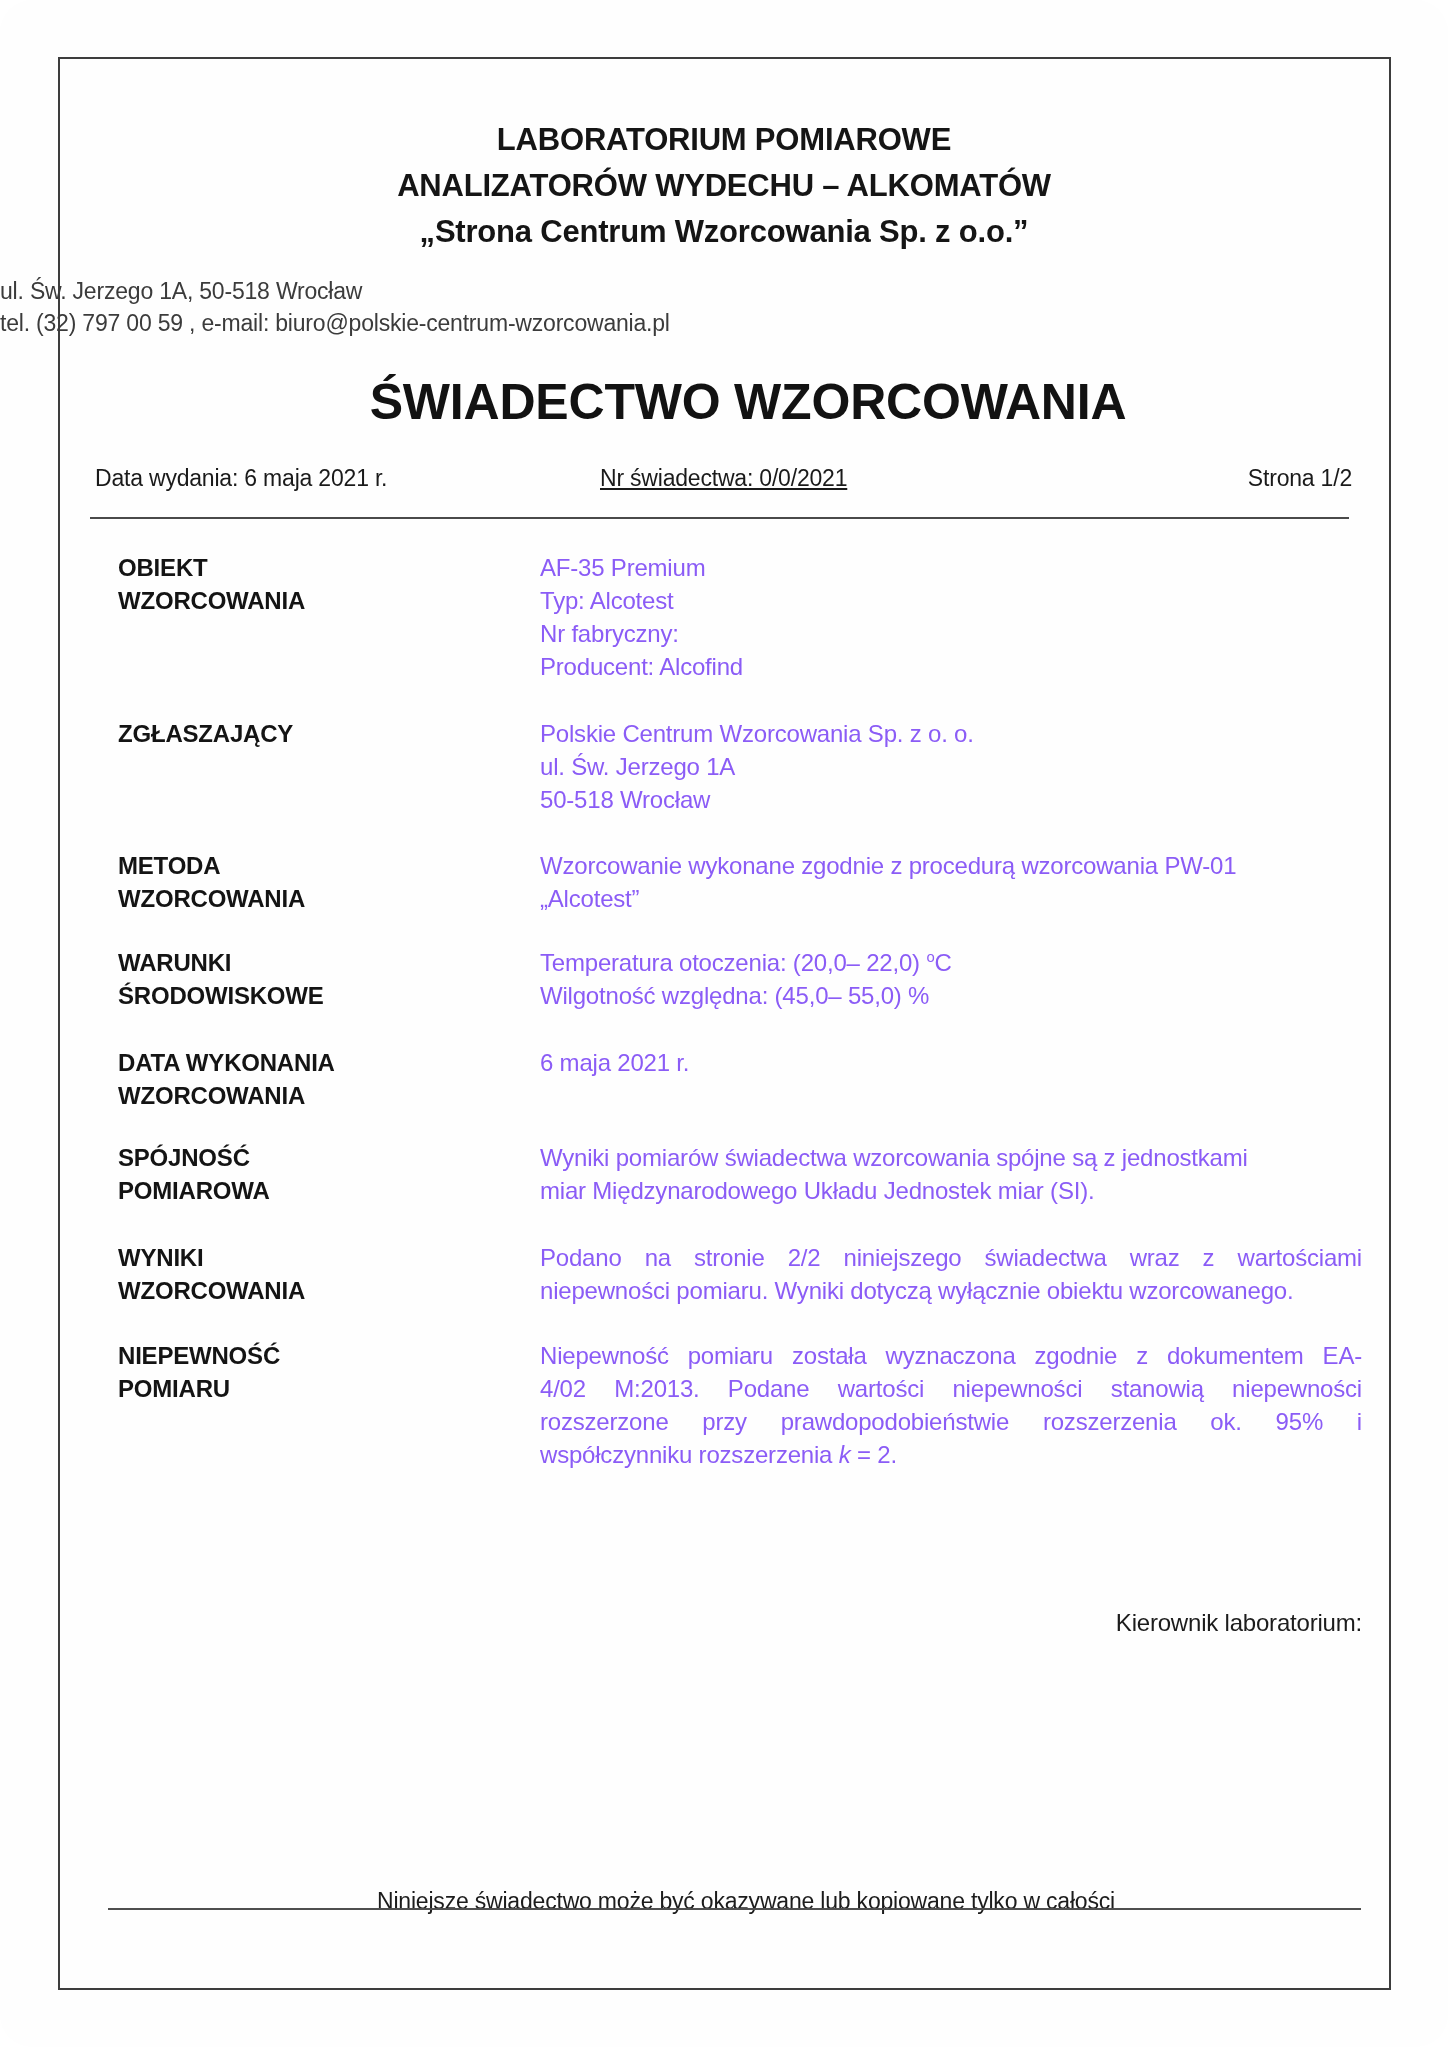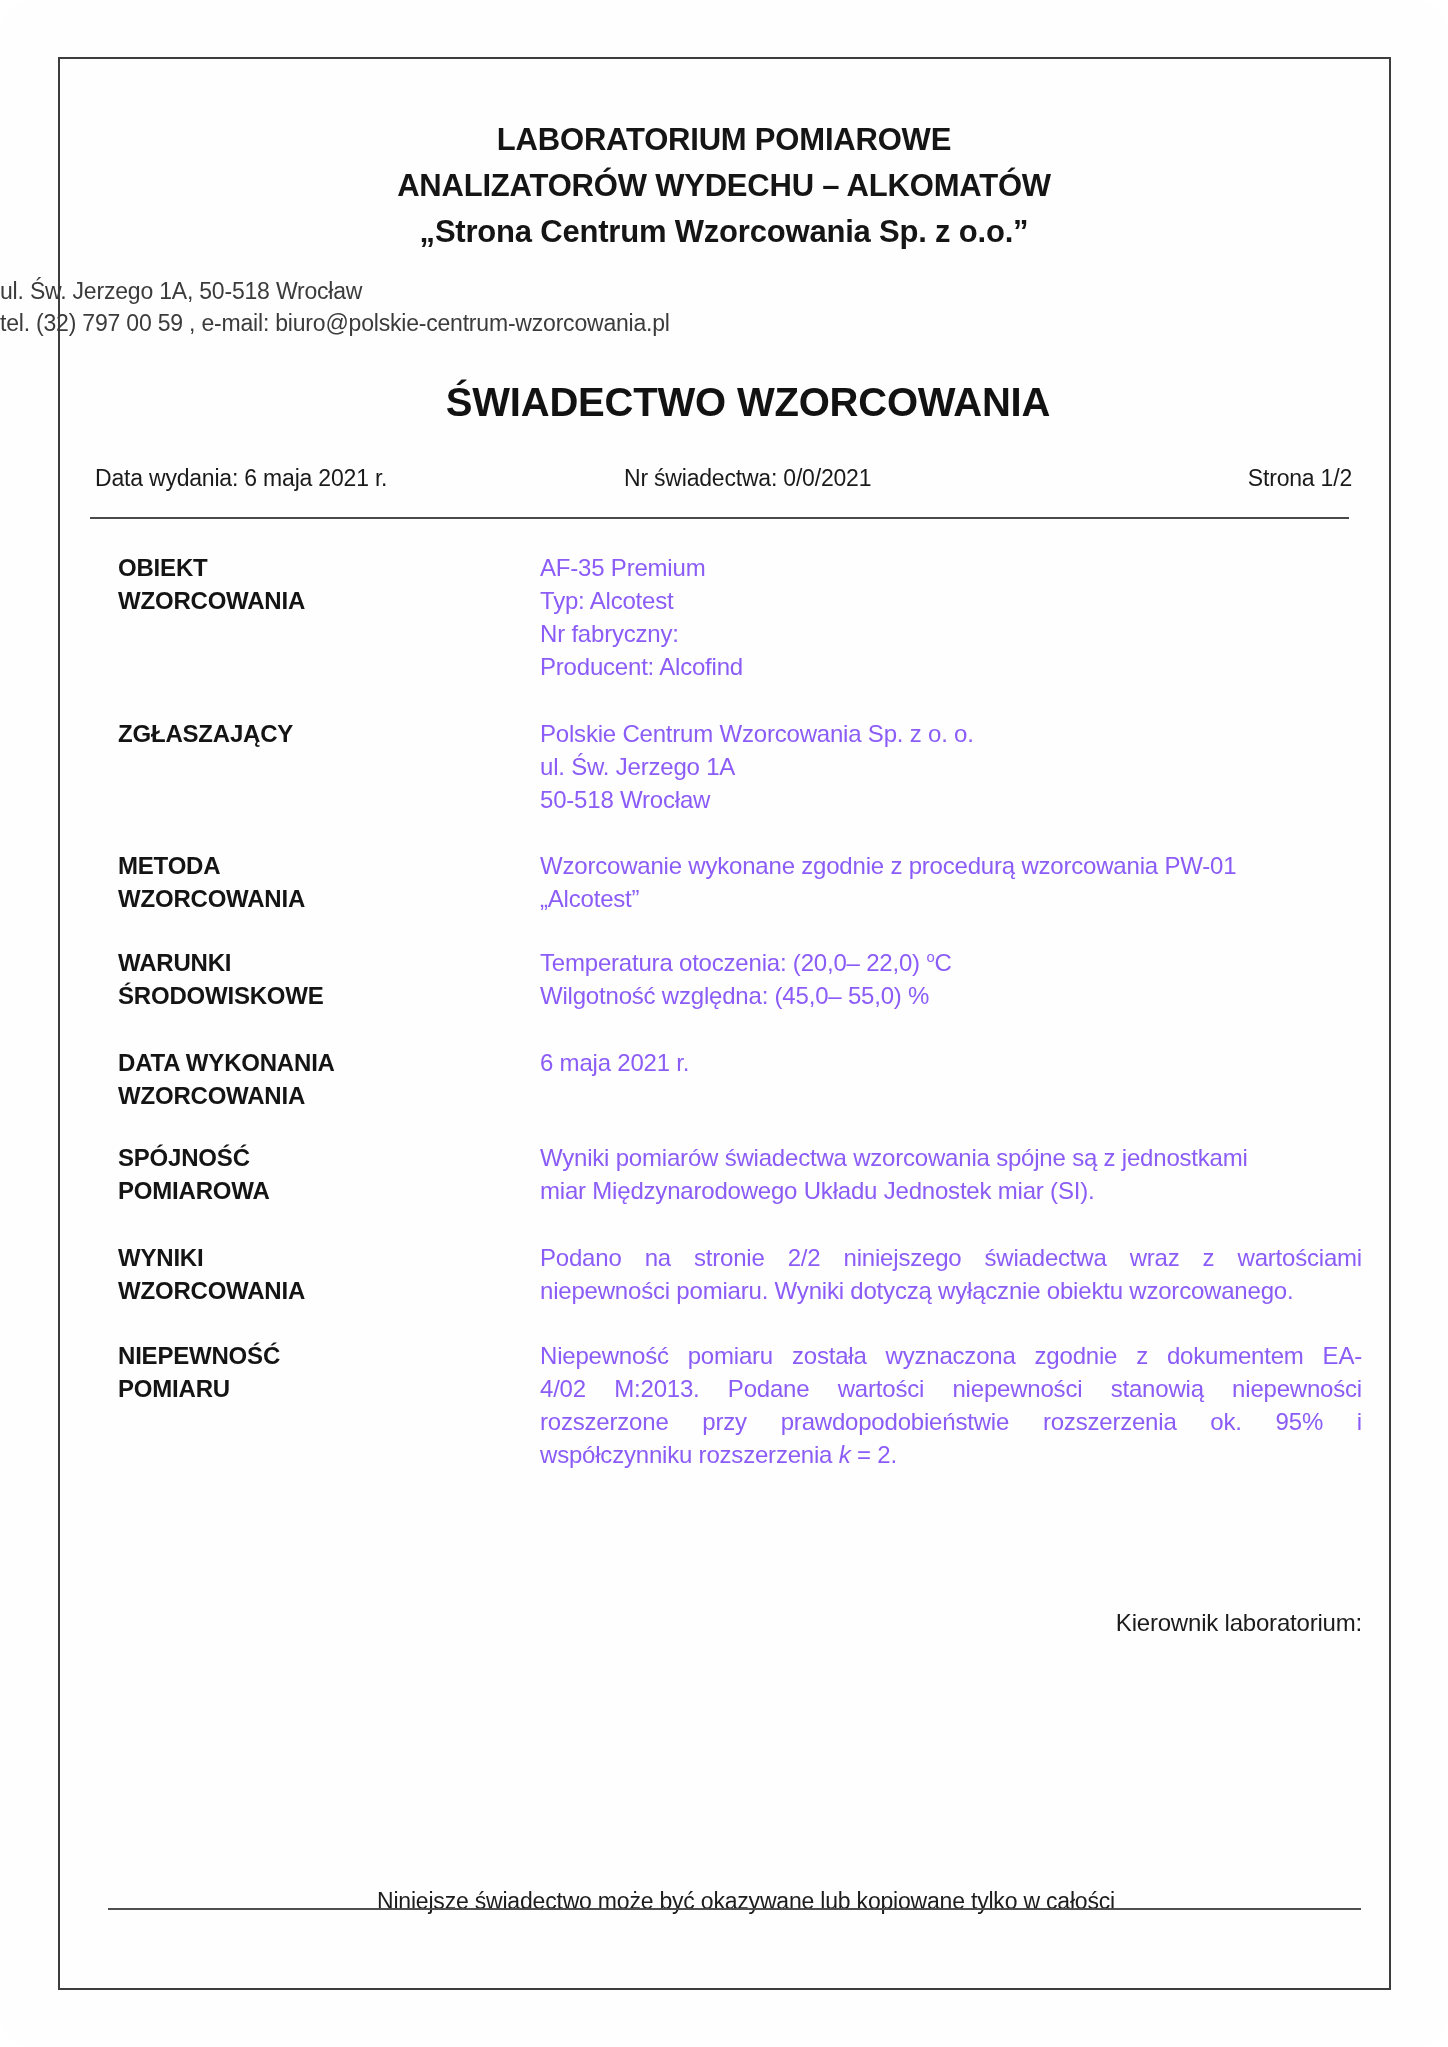--- a/index.html
+++ b/index.html
@@ -39,34 +39,34 @@
     text-align: left;
     font-size: 23px;
     line-height: 32px;
     color: #3b3b3b;
   }
   .title {
     position: absolute;
     left: 0; right: 0; top: 373px;
     text-align: center;
     font-weight: bold;
-    font-size: 40px;
+    font-size: 50px;
     line-height: 58px;
     color: #121212;
     padding-left: 48px;
   }
   .meta {
     position: absolute;
     left: 0; right: 0; top: 463px;
     height: 30px;
     font-size: 23px;
     line-height: 30px;
   }
   .m-left  { position: absolute; left: 95px; }
-  .m-center{ position: absolute; left: 624px; }
+  .m-center{ position: absolute; left: 600px; text-decoration: underline; }
   .m-right { position: absolute; right: 96px; }
   .rule1 {
     position: absolute;
     left: 90px; top: 517px;
     width: 1259px; height: 2px;
     background: #4a4a4a;
   }
   .sec {
     position: absolute;
     left: 0; right: 0;

